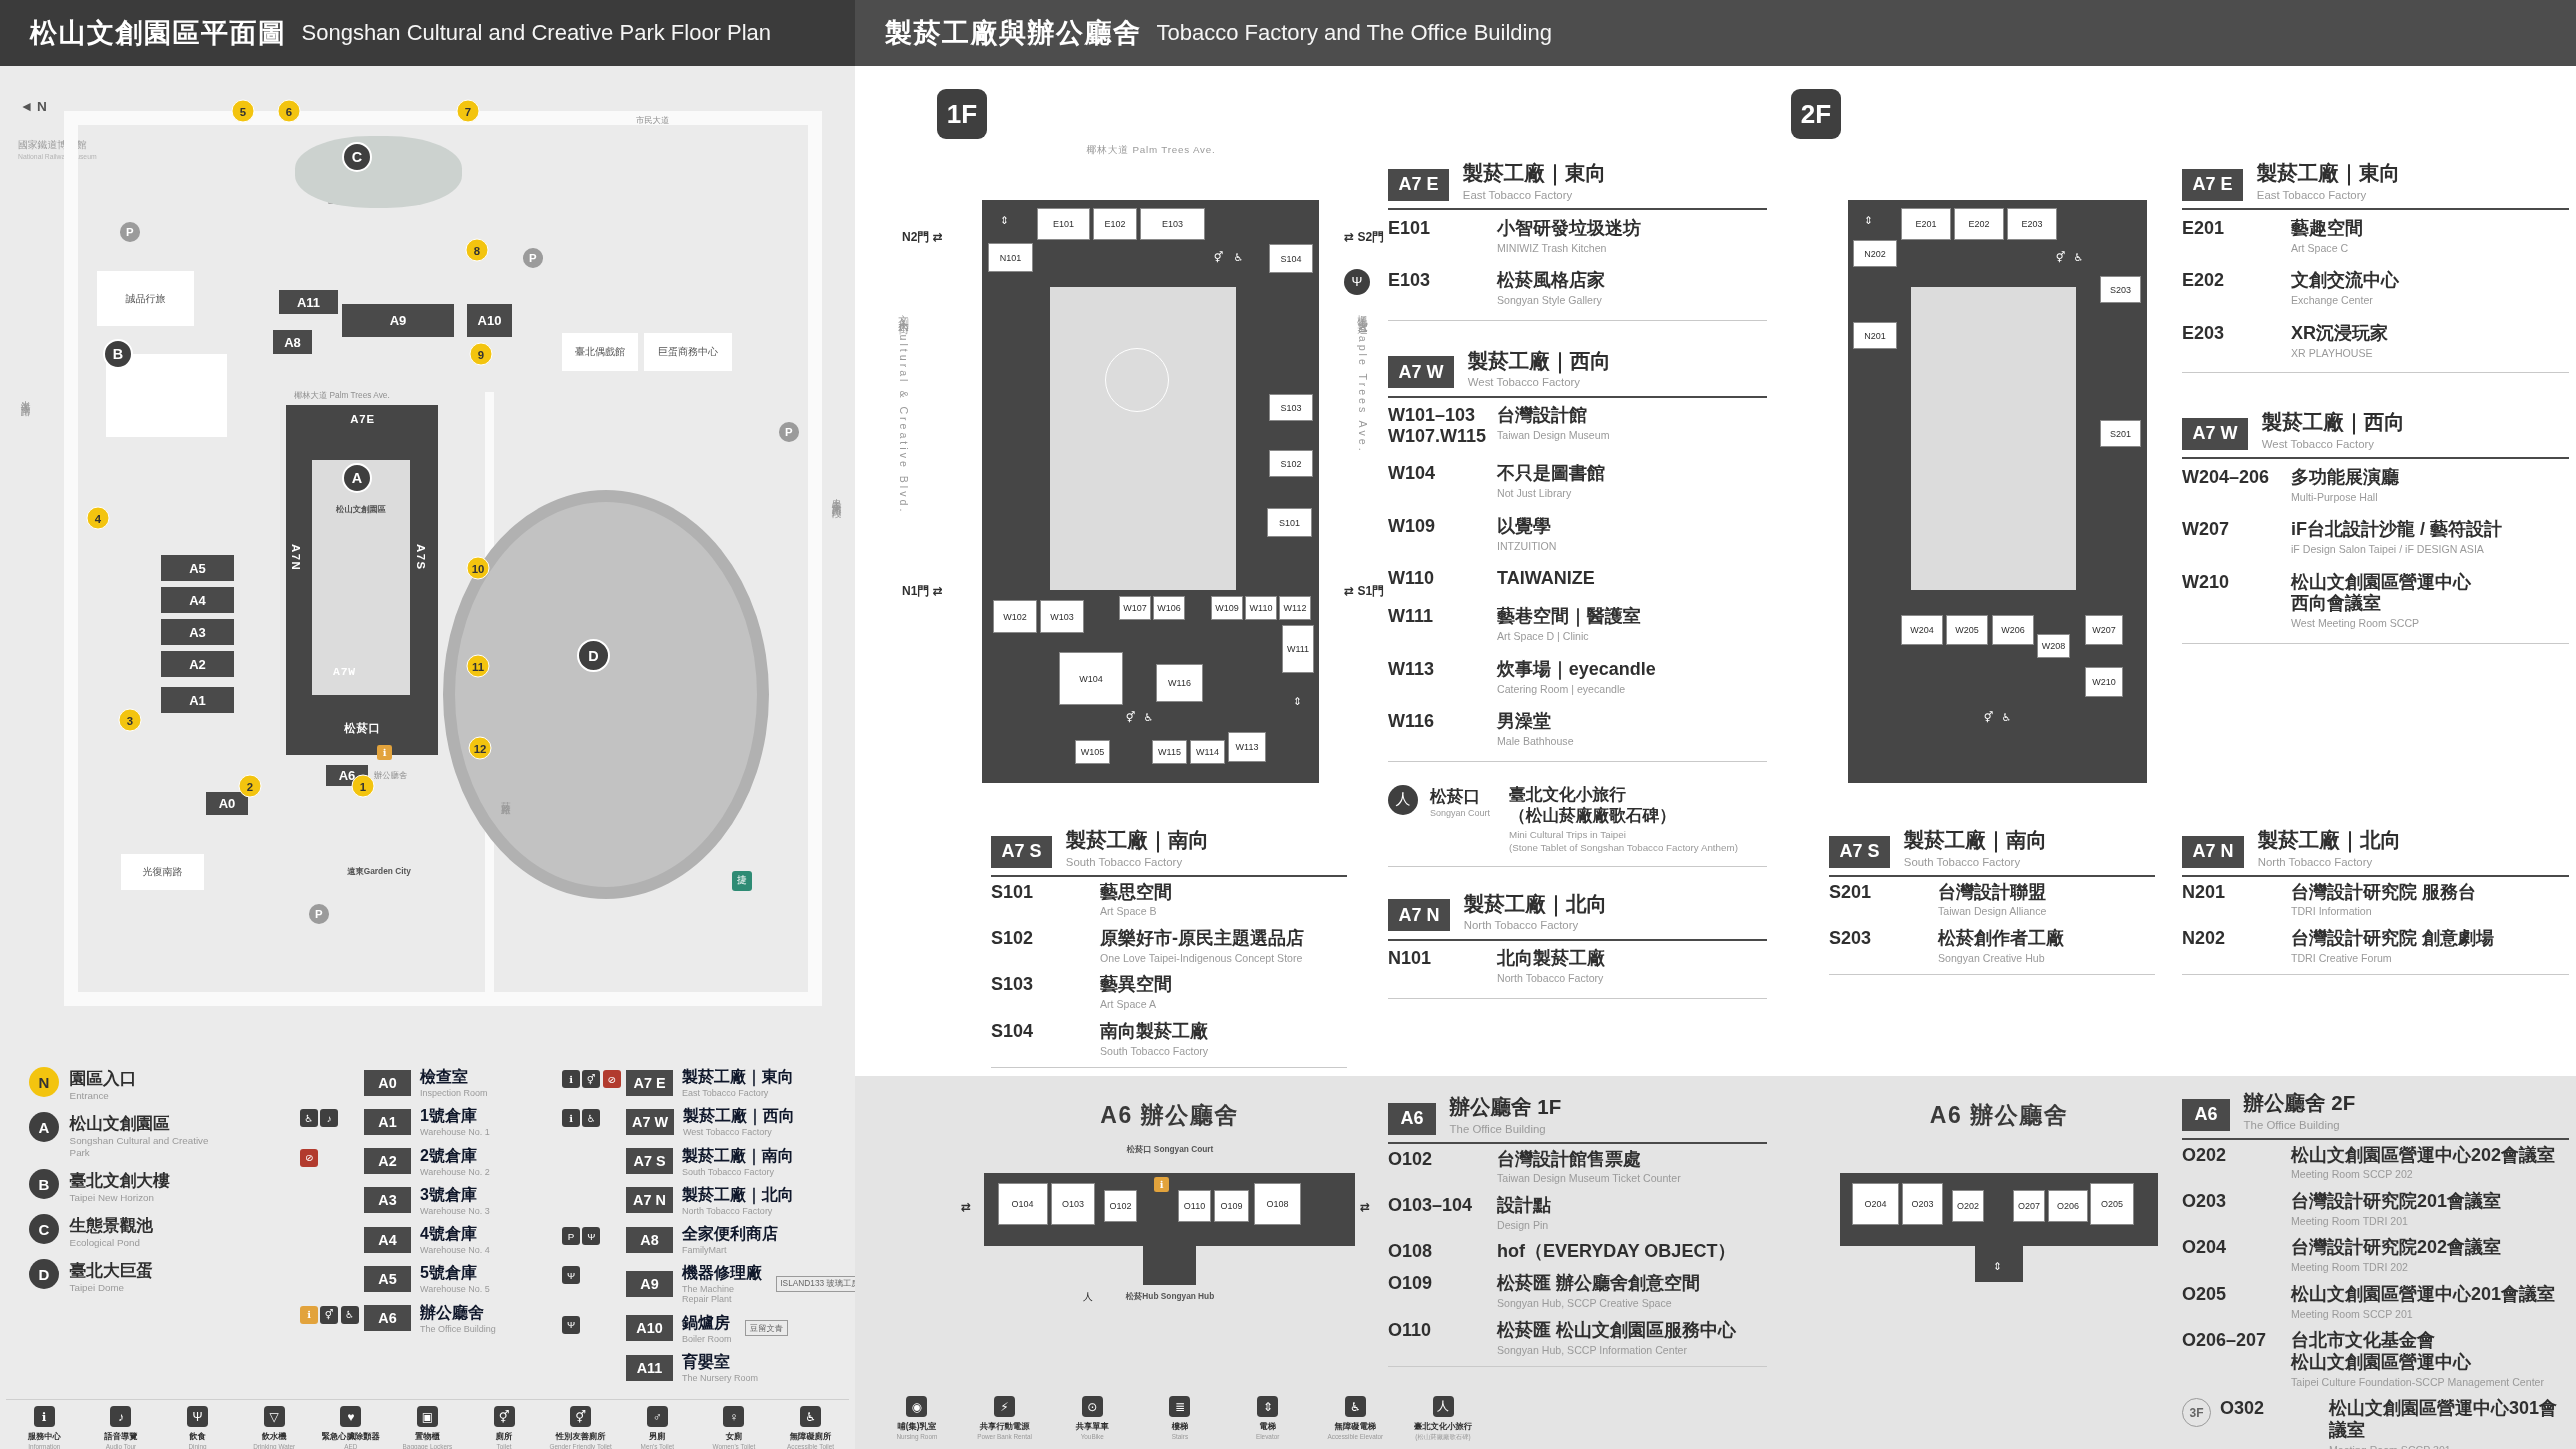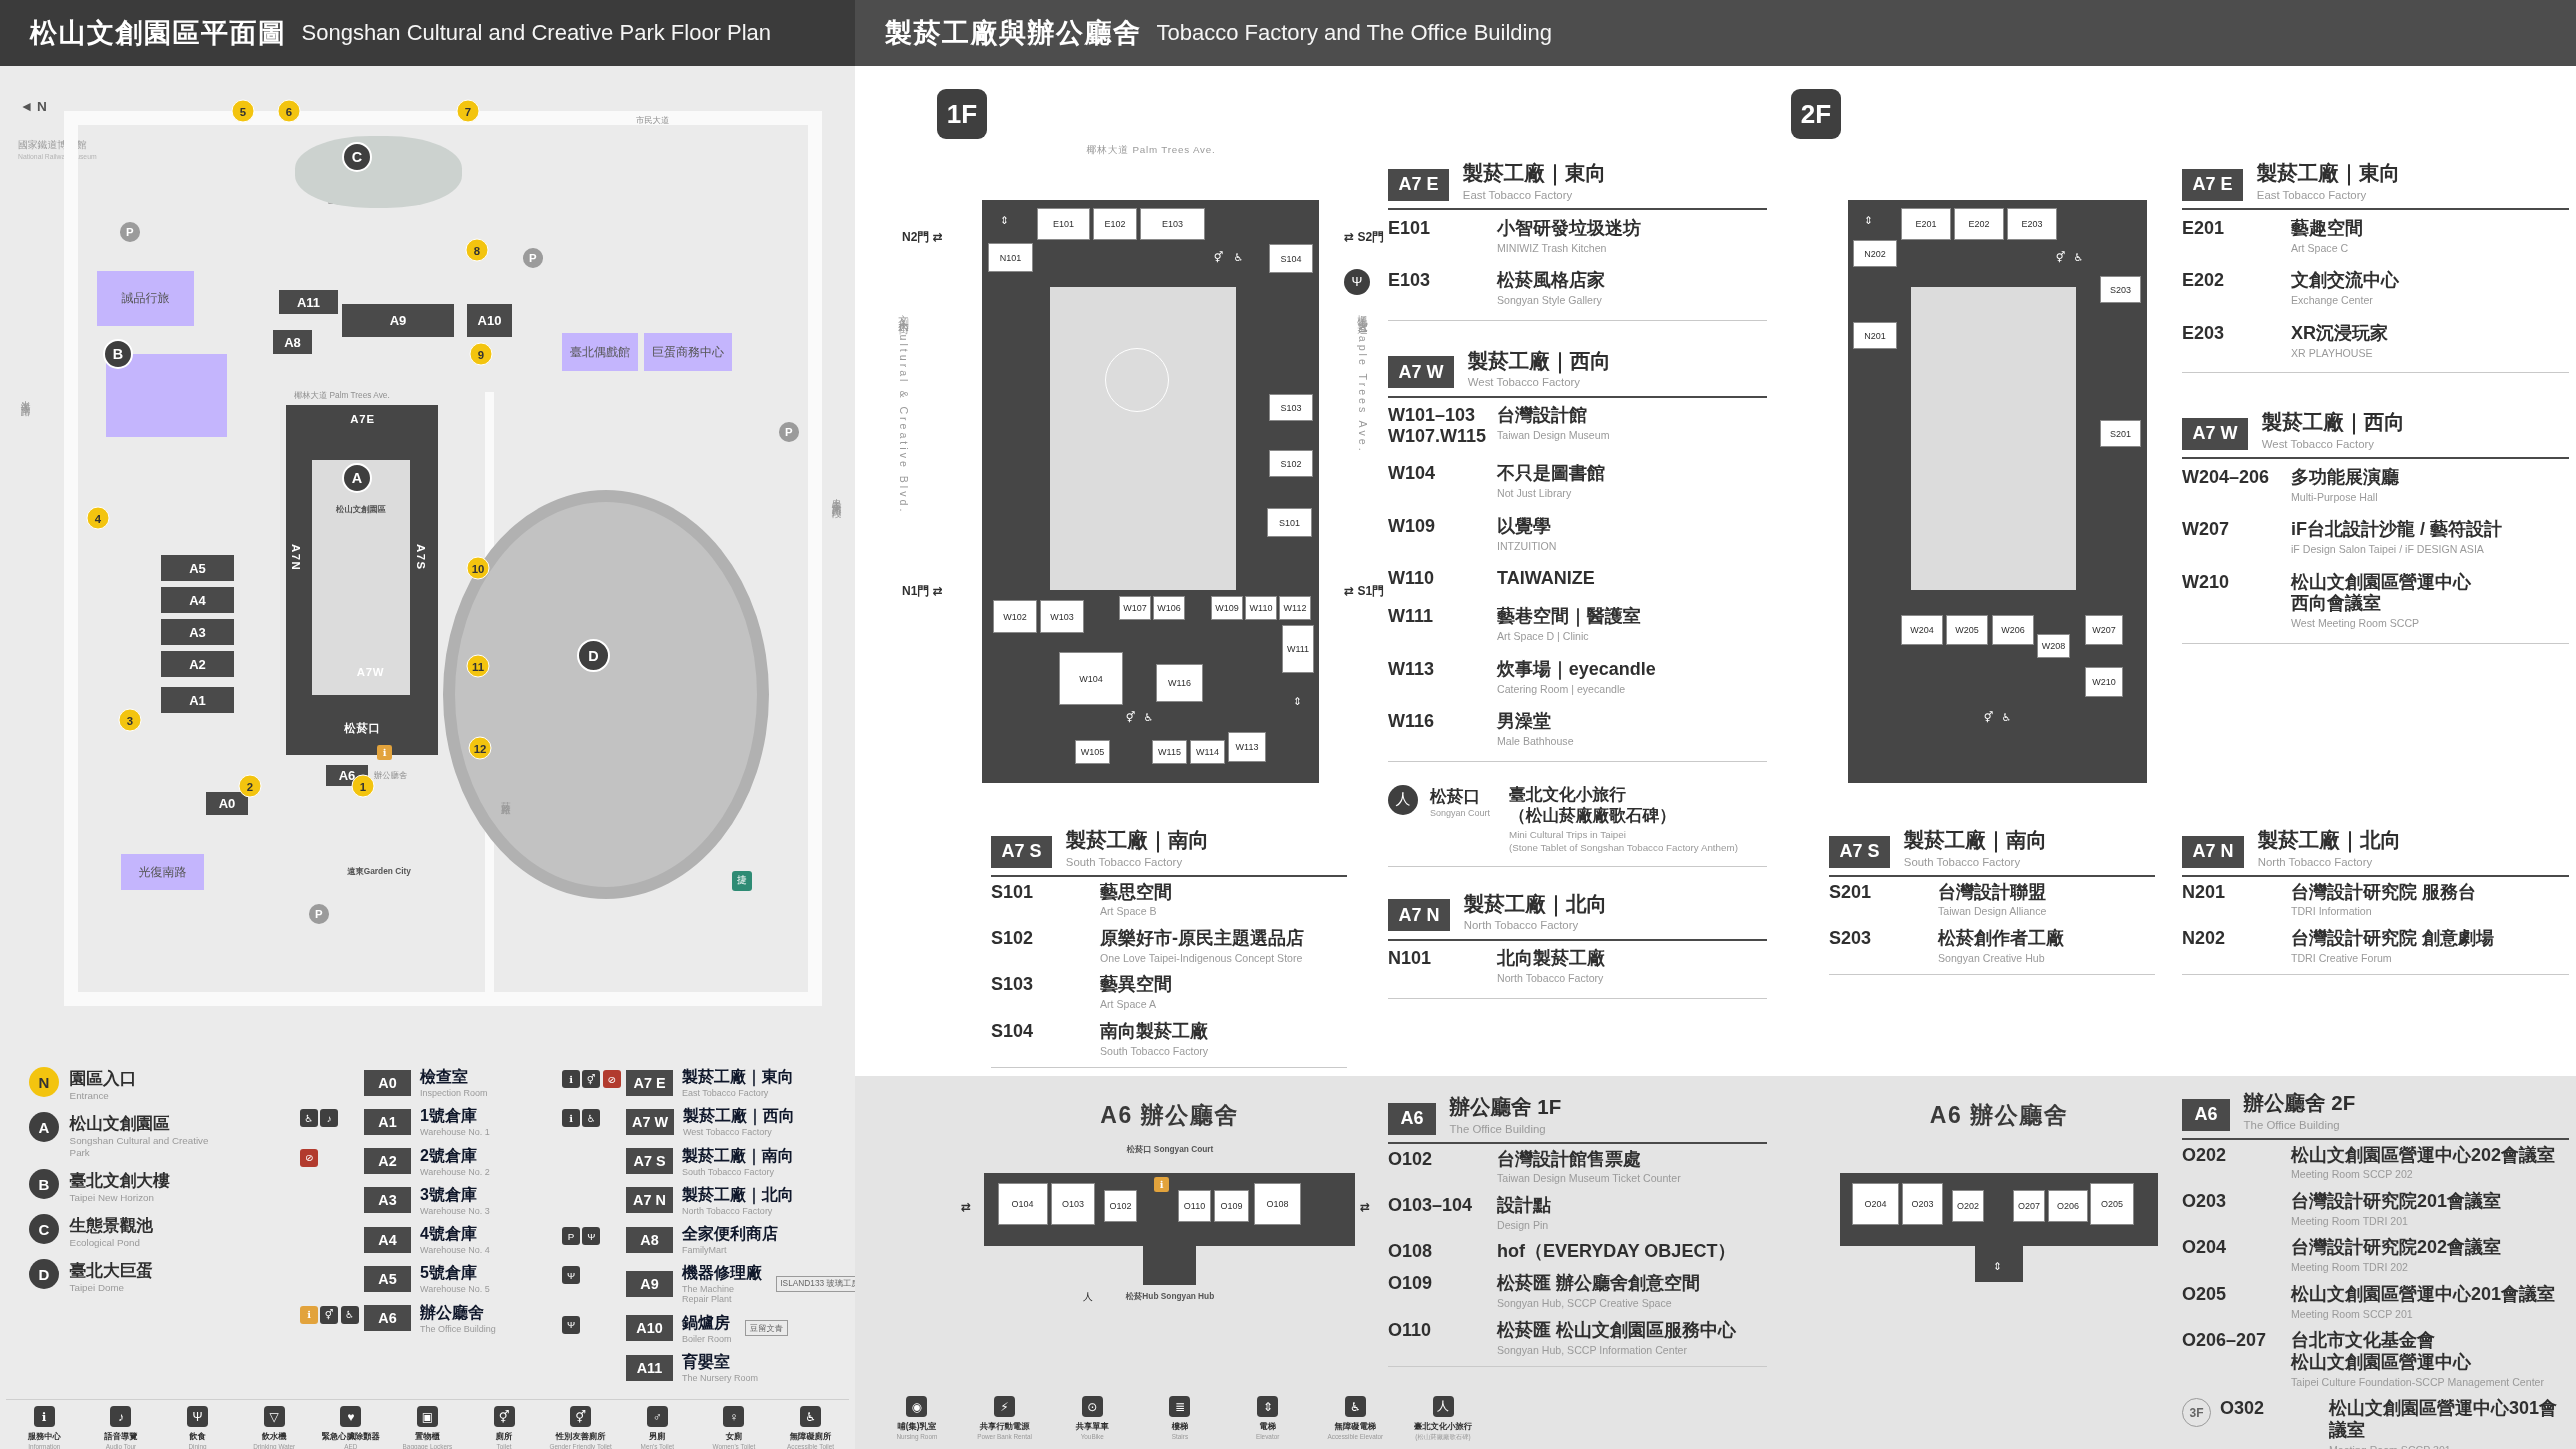--- a/index.html
+++ b/index.html
@@ -25,21 +25,21 @@
   .pr.room{background:#fff;border:0.8px solid #8a8a8a;color:#2f2f2f;font-size:9px;
            display:flex;align-items:center;justify-content:center;font-weight:500;text-align:center}
   .pr.wic{color:#fff;font-size:10.6px;display:flex;align-items:center;justify-content:center}
   .pr.bic{color:#1a1a1a;font-size:9.8px;display:flex;align-items:center;justify-content:center}
   .pr.oic{background:#e2a33c;color:#fff;border-radius:2.3px;font-size:9.8px;font-weight:bold;
           display:flex;align-items:center;justify-content:center}
   .pr.gate{color:#2f2f2f;font-weight:bold;font-size:12px;white-space:nowrap}
   .pr.lblC{color:#555;font-size:8.3px;text-align:center;font-weight:bold}
   .pr.bar{background:#4a4a4a;color:#fff;font-weight:bold;font-size:13px;
           display:flex;align-items:center;justify-content:center}
-  .pr.gbox{background:#c4b5fd;color:#555;font-size:12px;display:flex;align-items:center;
+  .pr.gbox{background:#ffffff;color:#555;font-size:10px;display:flex;align-items:center;
            justify-content:center;white-space:pre-line}
   .pr.road{background:#fafafa}
   .pr.pond{background:#ccd2cf;border-radius:45%}
   .pr.dome{background:#c2c2c2;border-radius:50%;border:12px solid #b1b1b1}
   .pr.mcirc{background:#3f3f3f;color:#fff;border-radius:50%;display:flex;align-items:center;
             justify-content:center;font-weight:bold;font-size:14.4px;border:2.3px solid #fff}
   .pr.pic{background:#9b9b9b;color:#fff;border-radius:50%;font-size:11.4px;font-weight:bold;
           display:flex;align-items:center;justify-content:center}
   .pr.tic{background:#2e8b74;color:#fff;border-radius:3px;font-size:9.8px;
           display:flex;align-items:center;justify-content:center}
@@ -175,21 +175,21 @@
       <div class="pr bar" style="left: 273px; top: 264px; width: 39px; height: 24px;">A8</div>
       <div class="pr gbox" style="left: 562px; top: 267px; width: 76px; height: 38px;">臺北偶戲館</div>
       <div class="pr gbox" style="left: 644px; top: 267px; width: 88px; height: 38px;">巨蛋商務中心</div>
       <div class="pr dome" style="left: 443px; top: 424px; width: 326px; height: 409px;"></div>
       <div class="pr ring" style="left: 286px; top: 339px; width: 152px; height: 350px;"></div>
       <div class="pr court" style="left: 312px; top: 394px; width: 98px; height: 235px;"></div>
       <div class="pr wlab" style="left: 326px; top: 347px; width: 73px; height: 18px;">A7E</div>
       <div class="pr lblC" style="left: 312px; top: 438px; width: 98px; height: 12px;">松山文創園區</div>
       <div class="pr wvlab" style="left: 290px; top: 455px; width: 19.7px; height: 73px;">A7N</div>
       <div class="pr wvlab" style="left: 415px; top: 455px; width: 19.7px; height: 73px;">A7S</div>
-      <div class="pr wlab" style="left: 334px; top: 600px; width: 73px; height: 18px;">A7W</div>
+      <div class="pr wlab" style="left: 308px; top: 600px; width: 73px; height: 18px; font-family: Liberation Mono, monospace;">A7W</div>
       <div class="pr wlab" style="left: 326px; top: 655px; width: 73px; height: 13.6px;">松菸口</div>
       <div class="pr bar" style="left: 326px; top: 699px; width: 42px; height: 21px;">A6</div>
       <div class="pr lbl" style="left: 374px; top: 703px; width: 68px; height: 12px;">辦公廳舍</div>
       <div class="pr oic" style="left: 377px; top: 679px; width: 15px; height: 15px;">ℹ</div>
       <div class="pr bar" style="left: 206px; top: 726px; width: 42px; height: 23px;">A0</div>
       <div class="pr bar" style="left: 161px; top: 489px; width: 73px; height: 26px;">A5</div>
       <div class="pr bar" style="left: 161px; top: 521px; width: 73px; height: 26px;">A4</div>
       <div class="pr bar" style="left: 161px; top: 553px; width: 73px; height: 26px;">A3</div>
       <div class="pr bar" style="left: 161px; top: 585px; width: 73px; height: 26px;">A2</div>
       <div class="pr bar" style="left: 161px; top: 621px; width: 73px; height: 26px;">A1</div>

